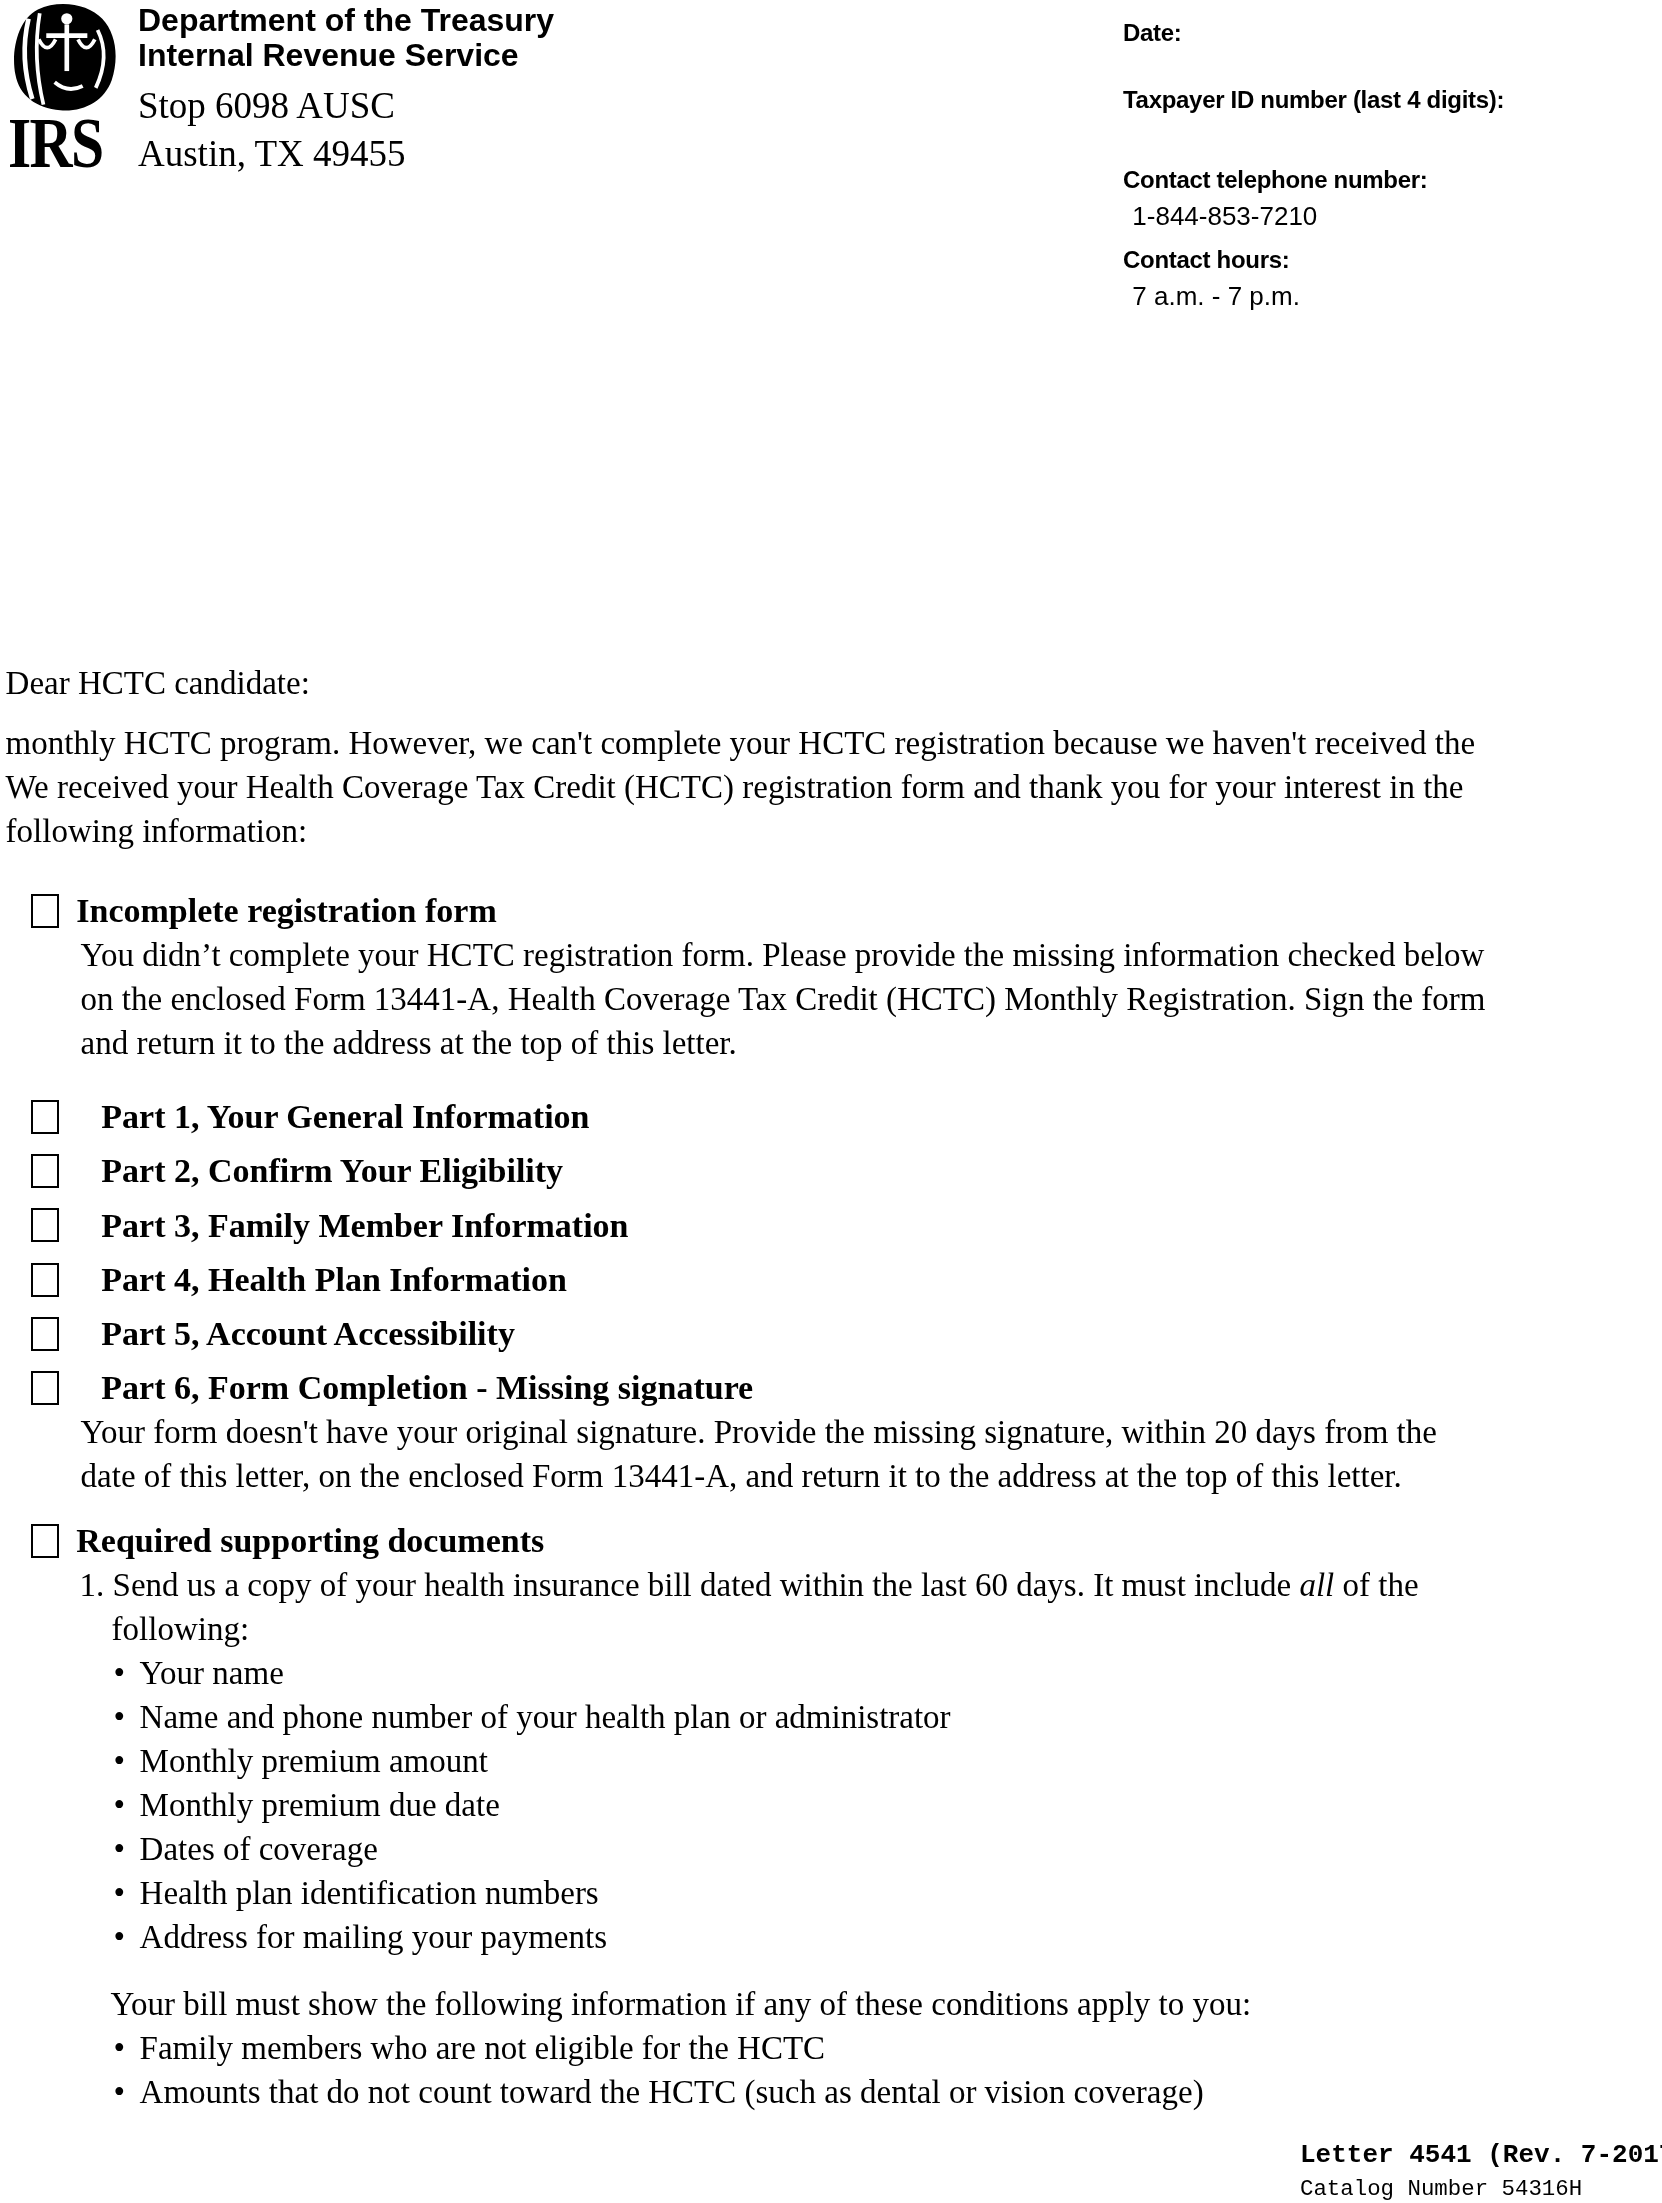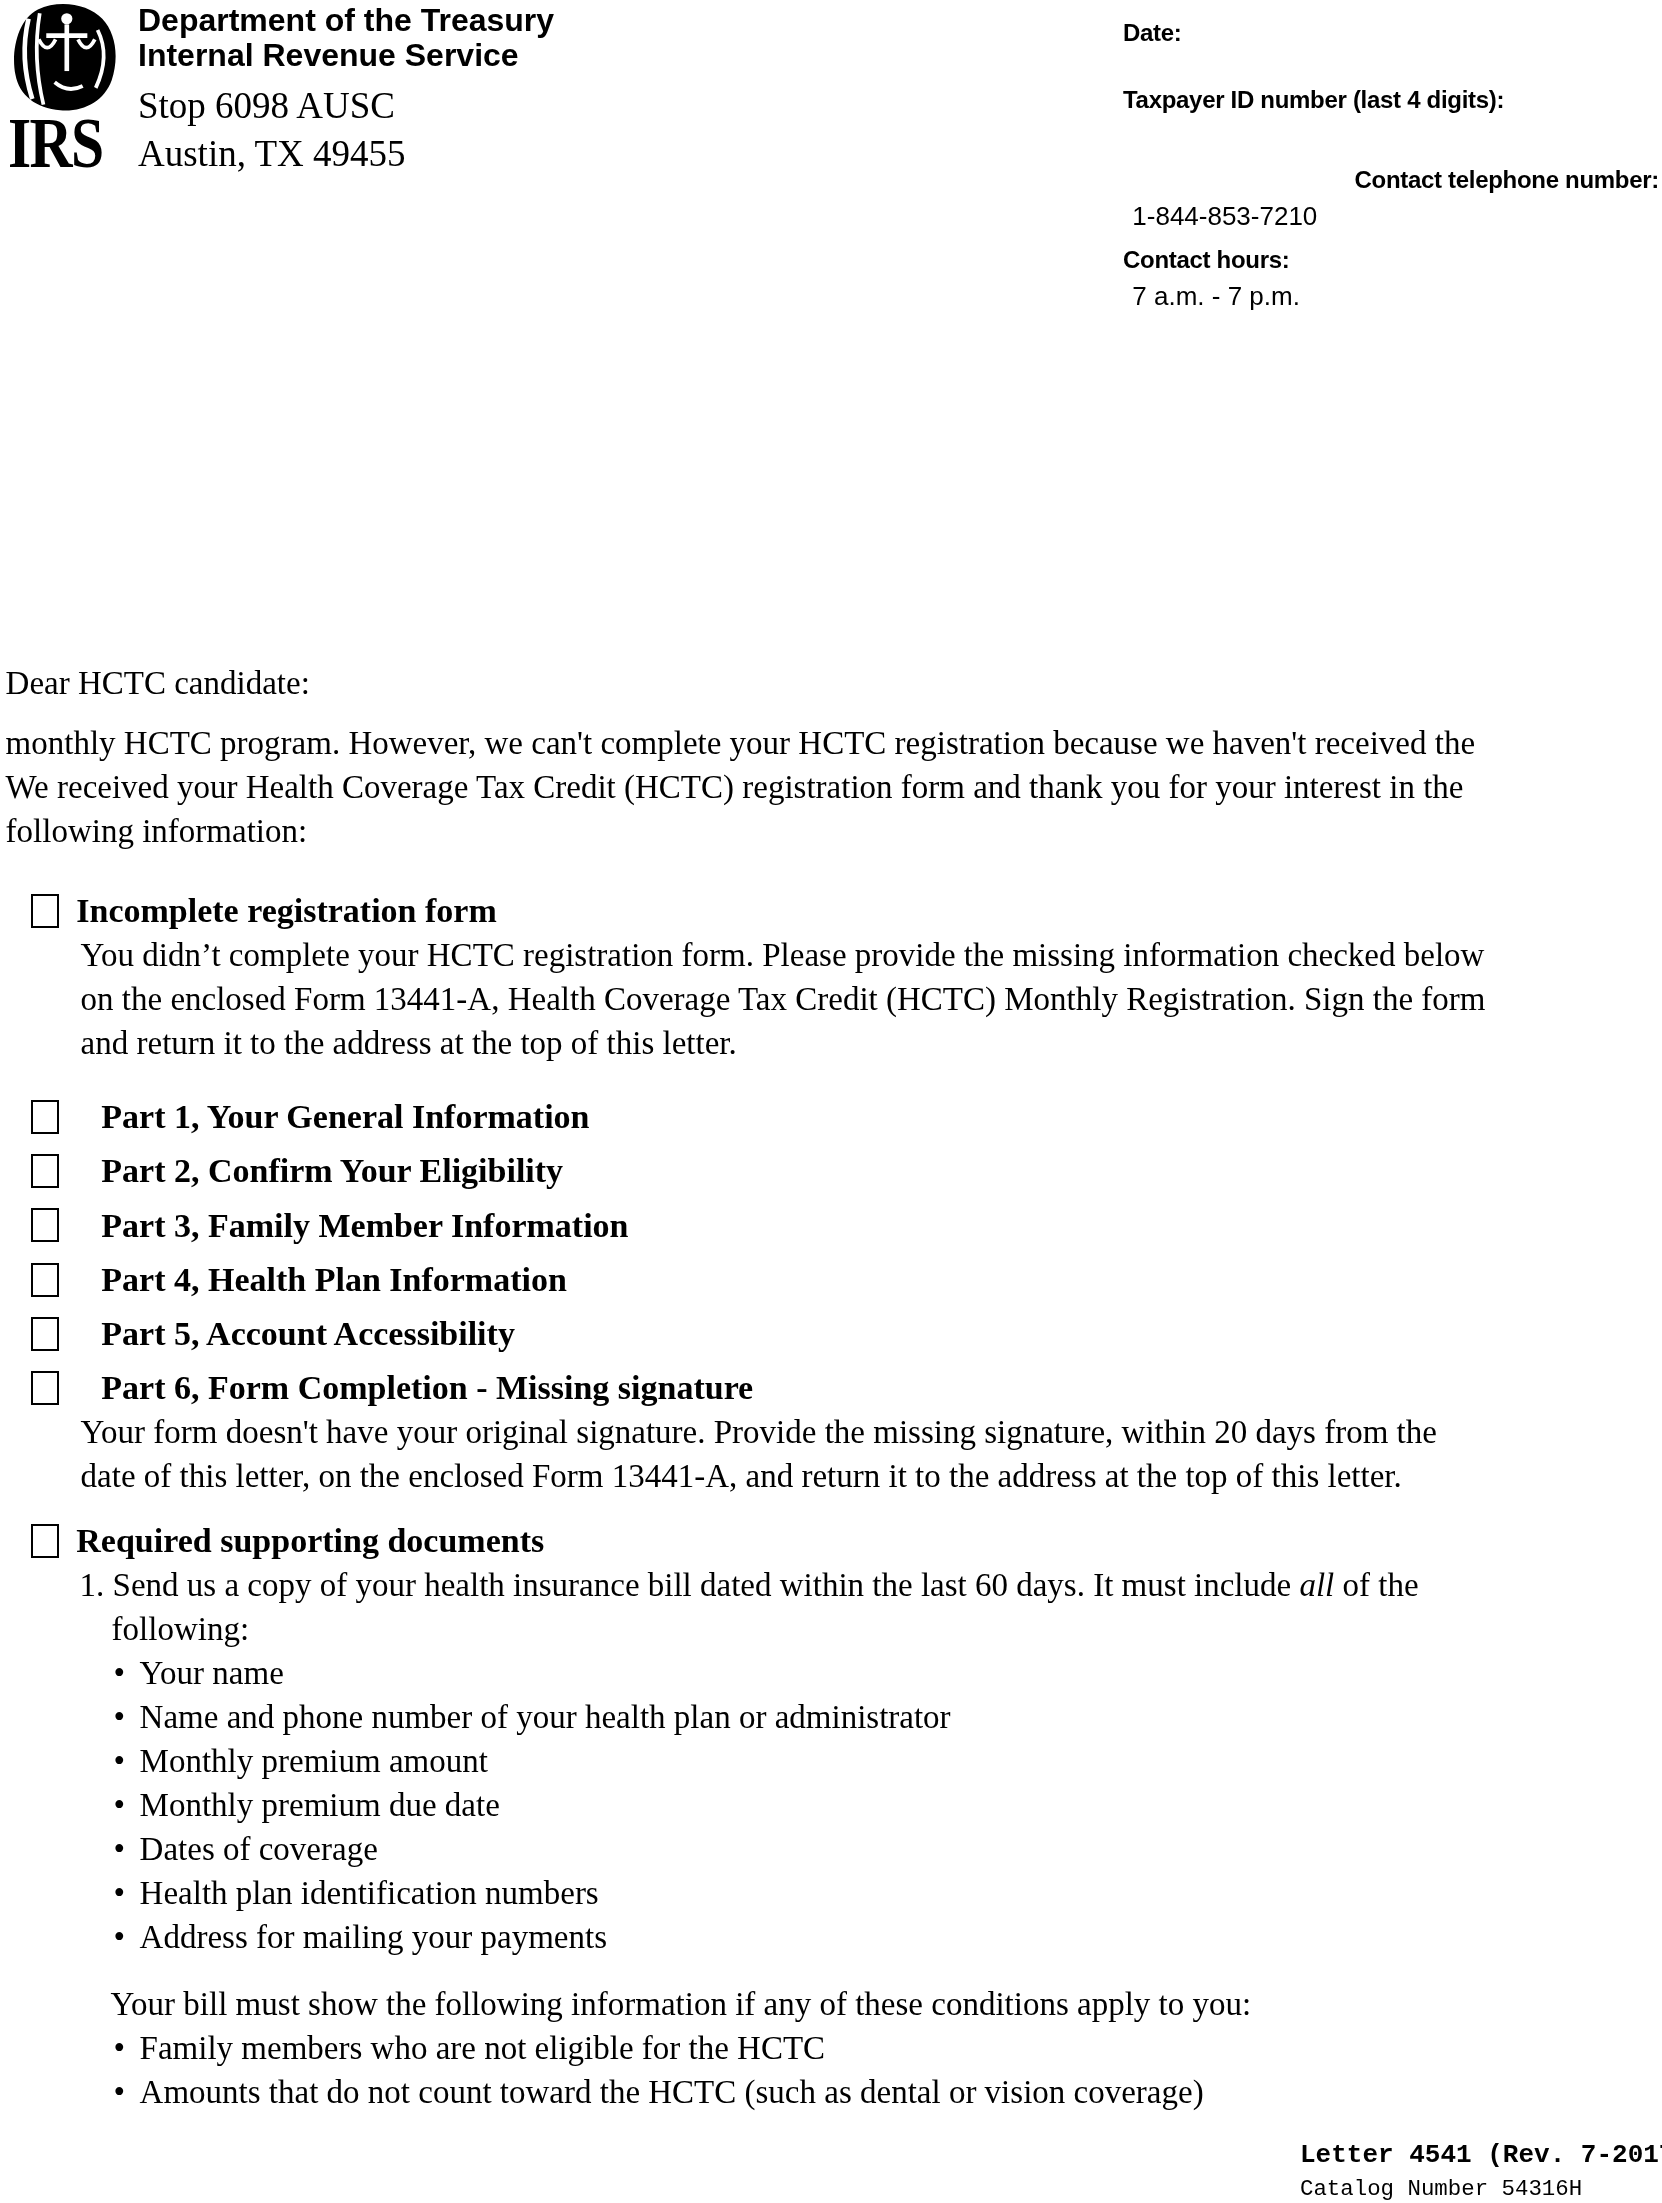--- a/index.html
+++ b/index.html
@@ -18,21 +18,21 @@
     font-size:71px;line-height:62px;letter-spacing:-1.9px;
     transform:scaleX(0.84);transform-origin:left top;margin-top:-1.9px;
   }
   .agency{position:absolute;left:138px;top:2.8px;}
   .agency-line{font-family:"Liberation Sans", sans-serif;font-weight:bold;font-size:32px;line-height:35px;}
   .agency-addr{margin-top:9.3px;font-family:"Liberation Serif", serif;font-size:37px;line-height:48px;}
   .contact{position:absolute;left:1123px;top:17px;width:536px;font-family:"Liberation Sans", sans-serif;}
   .c-label{font-weight:bold;font-size:24px;line-height:31px;letter-spacing:-0.3px;}
   .c-value{font-size:26px;line-height:33px;padding-left:9.3px;}
   .gap-taxpayer{margin-top:36px;}
-  .gap-phone-label{margin-top:49px;text-align:right;}
+  .gap-phone-label{margin-top:49px;}
   .gap-val{margin-top:4.7px;}
   .gap-hours{margin-top:11.2px;}
   
   .body-text{
     position:absolute;left:5.6px;top:661px;width:1650px;
     font-size:33px;line-height:44px;
   }
   .line{white-space:nowrap;}
   .salutation{height:44px;}
   .intro{margin-top:16px;}

